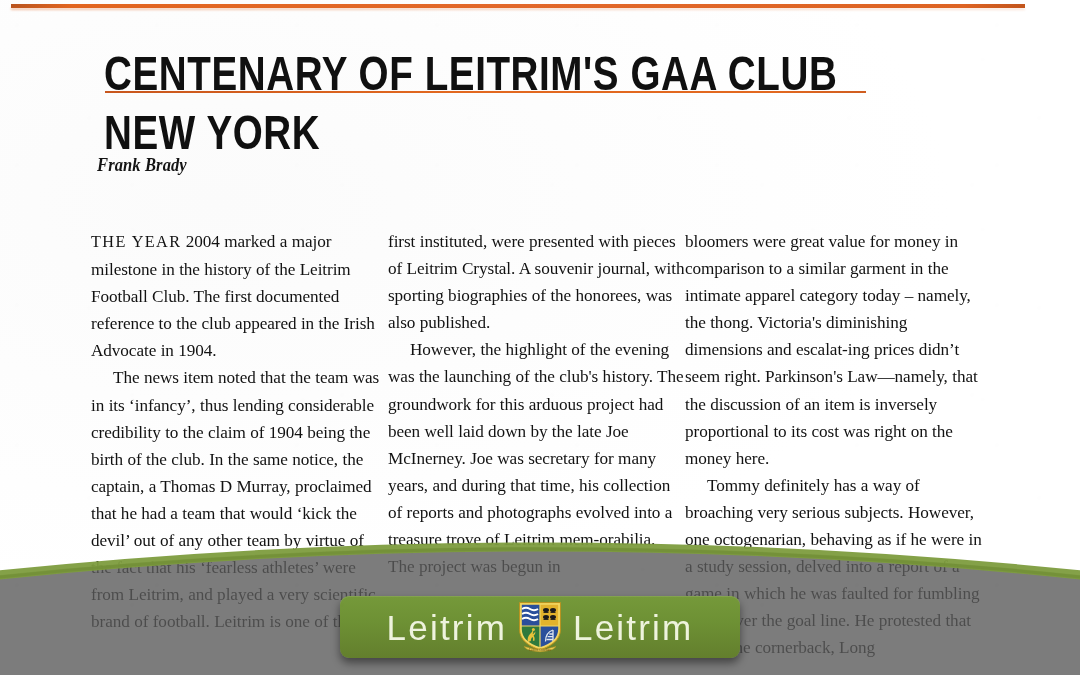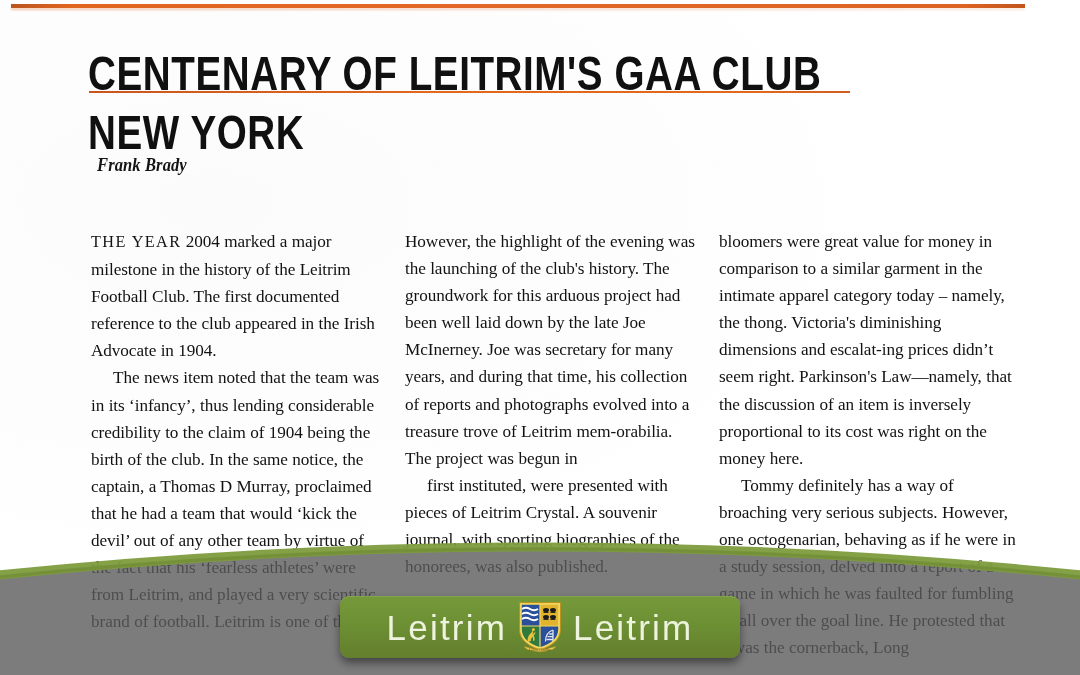--- a/index.html
+++ b/index.html
@@ -52,21 +52,21 @@
     position:absolute;
     left:0; top:4px;
     width:100%; height:2px;
     background: linear-gradient(90deg, rgba(226,101,31,.40), rgba(226,101,31,.18));
     filter: blur(1px);
   }
 
   
   .headline-wrap {
     position: absolute;
-    left: 88px;
+    left: 104px;
     top: 44px;
     width: 900px;
   }
   .headline {
     font-family: "Liberation Sans", sans-serif;
     font-weight: 700;
     font-size: 40px;
     line-height: 50px;
     letter-spacing: .6px;
     color: #101010;
@@ -99,21 +99,20 @@
     transform-origin: left top;
   }
 
   
   .columns {
     position: absolute;
     left: 91px;
     top: 228px;
     width: 925px;
     display: flex;
-    gap: 17px;
   }
   .col { width: 297px; }
   .col p {
     font-family: "Liberation Serif", serif;
     font-size: 17.2px;
     line-height: 27.1px;
     color: #121212;
     text-align: left;
     letter-spacing: -.08px;
     word-spacing: .2px;
@@ -190,22 +189,22 @@
   <div class="byline">Frank Brady</div>
 
   <div class="columns">
 
     <div class="col">
       <p><span class="smallcaps">THE YEAR</span><span> 2004 marked a major milestone in the history of the Leitrim Football Club. The first documented reference to the club appeared in the Irish Advocate in 1904.</span></p>
       <p>The news item noted that the team was in its ‘infancy’, thus lending considerable credibility to the claim of 1904 being the birth of the club. In the same notice, the captain, a Thomas D Murray, proclaimed that he had a team that would ‘kick the devil’ out of any other team by virtue of the fact that his ‘fearless athletes’ were from Leitrim, and played a very scientific brand of football. Leitrim is one of the rare</p>
     </div>
 
     <div class="col">
+      <p>first instituted, were presented with pieces of Leitrim Crystal. A souvenir journal, with sporting biographies of the honorees, was also published.</p>
       <p>However, the highlight of the evening was the launching of the club's history. The groundwork for this arduous project had been well laid down by the late Joe McInerney. Joe was secretary for many years, and during that time, his collection of reports and photographs evolved into a treasure trove of Leitrim mem-orabilia. The project was begun in</p>
-      <p>first instituted, were presented with pieces of Leitrim Crystal. A souvenir journal, with sporting biographies of the honorees, was also published.</p>
     </div>
 
     <div class="col">
       <p>bloomers were great value for money in comparison to a similar garment in the intimate apparel category today – namely, the thong. Victoria's diminishing dimensions and escalat-ing prices didn’t seem right. Parkinson's Law—namely, that the discussion of an item is inversely proportional to its cost was right on the money here.</p>
       <p>Tommy definitely has a way of broaching very serious subjects. However, one octogenarian, behaving as if he were in a study session, delved into a report of a game in which he was faulted for fumbling a ball over the goal line. He protested that it was the cornerback, Long</p>
     </div>
 
   </div>
 
   <div class="overlay">

